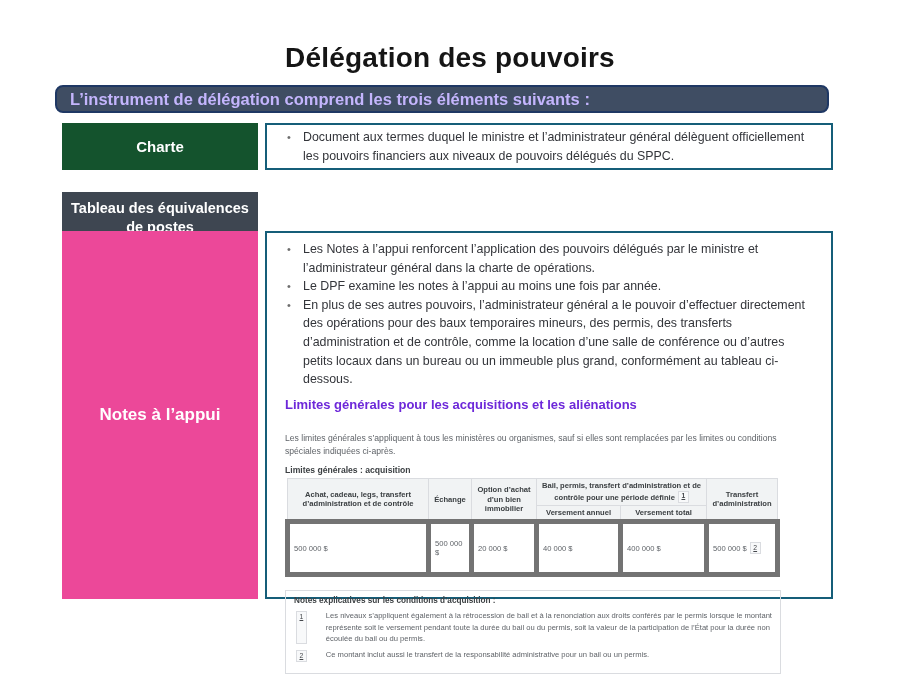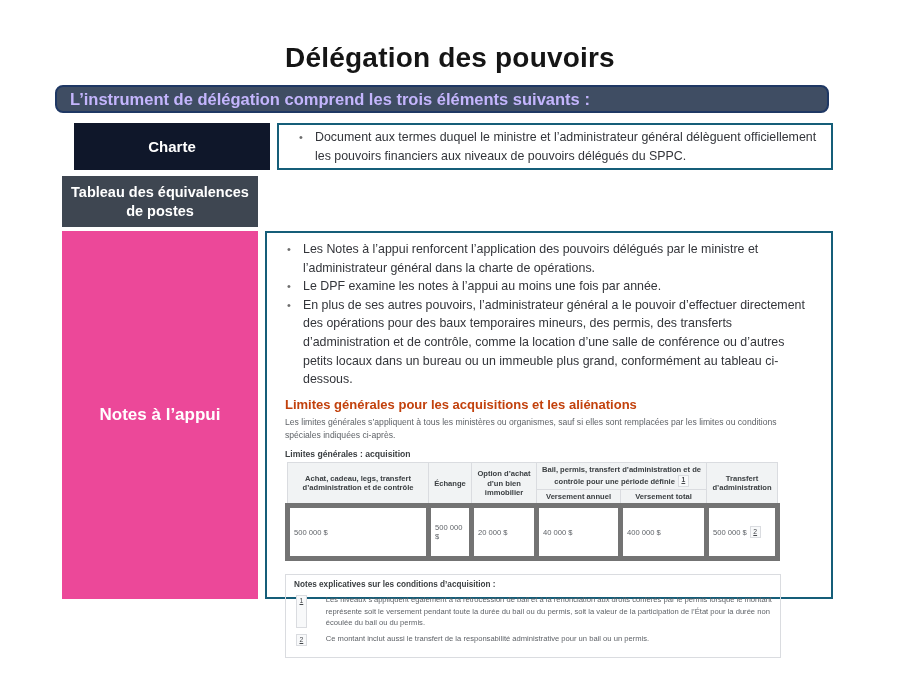--- a/index.html
+++ b/index.html
@@ -10,43 +10,43 @@
   .title { position:absolute; top:42px; left:0; width:100%; text-align:center;
     font-size:28px; font-weight:700; color:#151515; letter-spacing:0.2px; }
 
   .banner { position:absolute; left:55px; top:85px; width:774px; height:28px;
     background:#3f4d63; border:2px solid #1f3864; border-radius:8px;
     display:flex; align-items:center; padding-left:13px;
     color:#c4b5fd; font-weight:700; font-size:16.5px; }
 
   .row { position:absolute; left:62px; width:771px; display:flex; }
   .row-1 { top:123px; height:47px; }
-  .row-2 { top:176px; height:51px; }
+  .row-2 { top:192px; height:51px; }
   .row-3 { top:231px; height:368px; }
 
   .label { width:196px; margin-right:7px; flex:none;
     display:flex; align-items:center; justify-content:center; text-align:center;
     color:#fff; font-weight:700; font-size:15px; line-height:1.3; padding:2px 6px; }
-  .label-charte  { background:#0f172a;margin-left:12px; }
+  .label-charte  { background:#14532d; }
   .label-tableau { background:#3e4651; font-size:14.5px; }
   .label-notes   { background:#ec4899; font-size:17px; }
 
   .content { flex:1; background:#fff; border:2px solid #155e79;
     display:flex; flex-direction:column; justify-content:center; padding:3px 14px 3px 0; }
   .row-3 .content { justify-content:flex-start; padding-top:7px; }
 
   ul.bullets { list-style:none; margin-left:18px; }
   ul.bullets li { position:relative; padding-left:18px;
     font-size:12.4px; line-height:18.6px; color:#33353a; }
   ul.bullets li::before { content:"•"; position:absolute; left:2px; top:0;
     color:#6d6d6d; font-size:11px; }
 
   
   .embed { margin:5px 0 0 18px; width:505px; color:#5f6368; }
-  .embed h2 { font-size:13px; font-weight:700; color:#c2410c; margin:3px 0 4px; }
+  .embed h2 { font-size:13px; font-weight:700; color:#6d28d9; margin:3px 0 20px; }
   .embed .intro { font-size:8.6px; line-height:1.55; color:#5f6368; width:492px; }
   .embed h3 { font-size:8.6px; font-weight:700; color:#3c4043; margin:7px 0 3px; }
 
   table.limits { border-collapse:collapse; width:490px; table-layout:fixed;
     font-size:7.6px; color:#5f6368; }
   table.limits th { background:#f1f3f4; border:1px solid #dadce0; font-weight:700;
     color:#3c4043; padding:2px 3px; text-align:center; line-height:1.25; }
   table.limits td { background:#fff; border:5px solid #737373; padding:15px 4px;
     text-align:left; }
   .c1{width:141px}.c2{width:43px}.c3{width:65px}.c4{width:84px}.c5{width:86px}.c6{width:71px}

